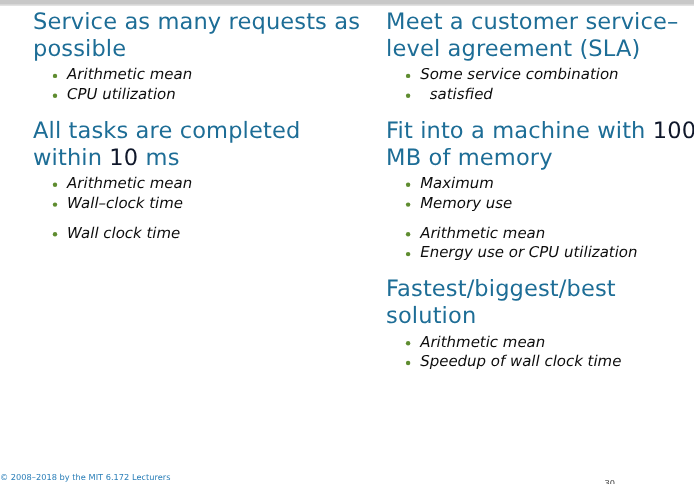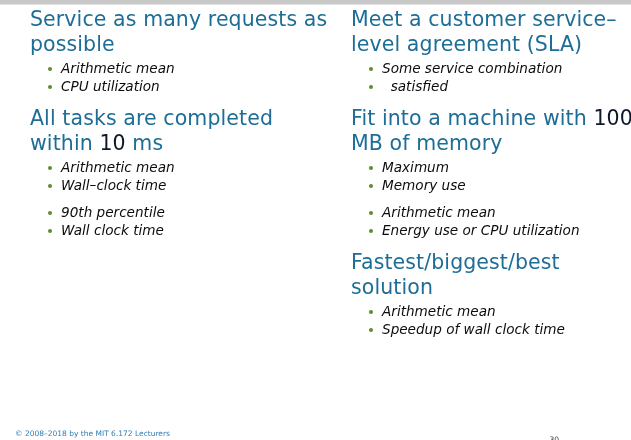--- a/index.html
+++ b/index.html
@@ -111,21 +111,21 @@
     left: 0;
     top: 0;
     width: 559px;
     text-align: right;
     font-size: 7.5px;
     color: #3a3a3a;
     margin-top: 20px;
   }
   #footer-credit {
     position: absolute;
-    left: 15px;
+    left: 0;
     top: 14px;
     font-size: 7.5px;
     color: #2b7fb8;
     white-space: nowrap;
     overflow: hidden;
     text-align: center;
   }
 </style>
 </head>
 <body>
@@ -147,21 +147,20 @@
         </div>
         <div class="block">
           <div class="heading"><span>All tasks are completed within </span><span class="hl">10</span><span> ms</span></div>
           <ul class="bullets">
             <li>Arithmetic mean</li>
             <li>Wall–clock time</li>
           </ul>
         </div>
         <div class="block">
           <ul class="bullets">
-            <li>90th percentile</li>
             <li>Wall clock time</li>
           </ul>
         </div>
       </div>
     <div class="column right" id="right-column">
         <div class="block">
           <div class="heading"><span>Meet a customer service–level agreement (SLA)</span></div>
           <ul class="bullets">
             <li>Some service combination</li>
             <li>  satisfied</li>

